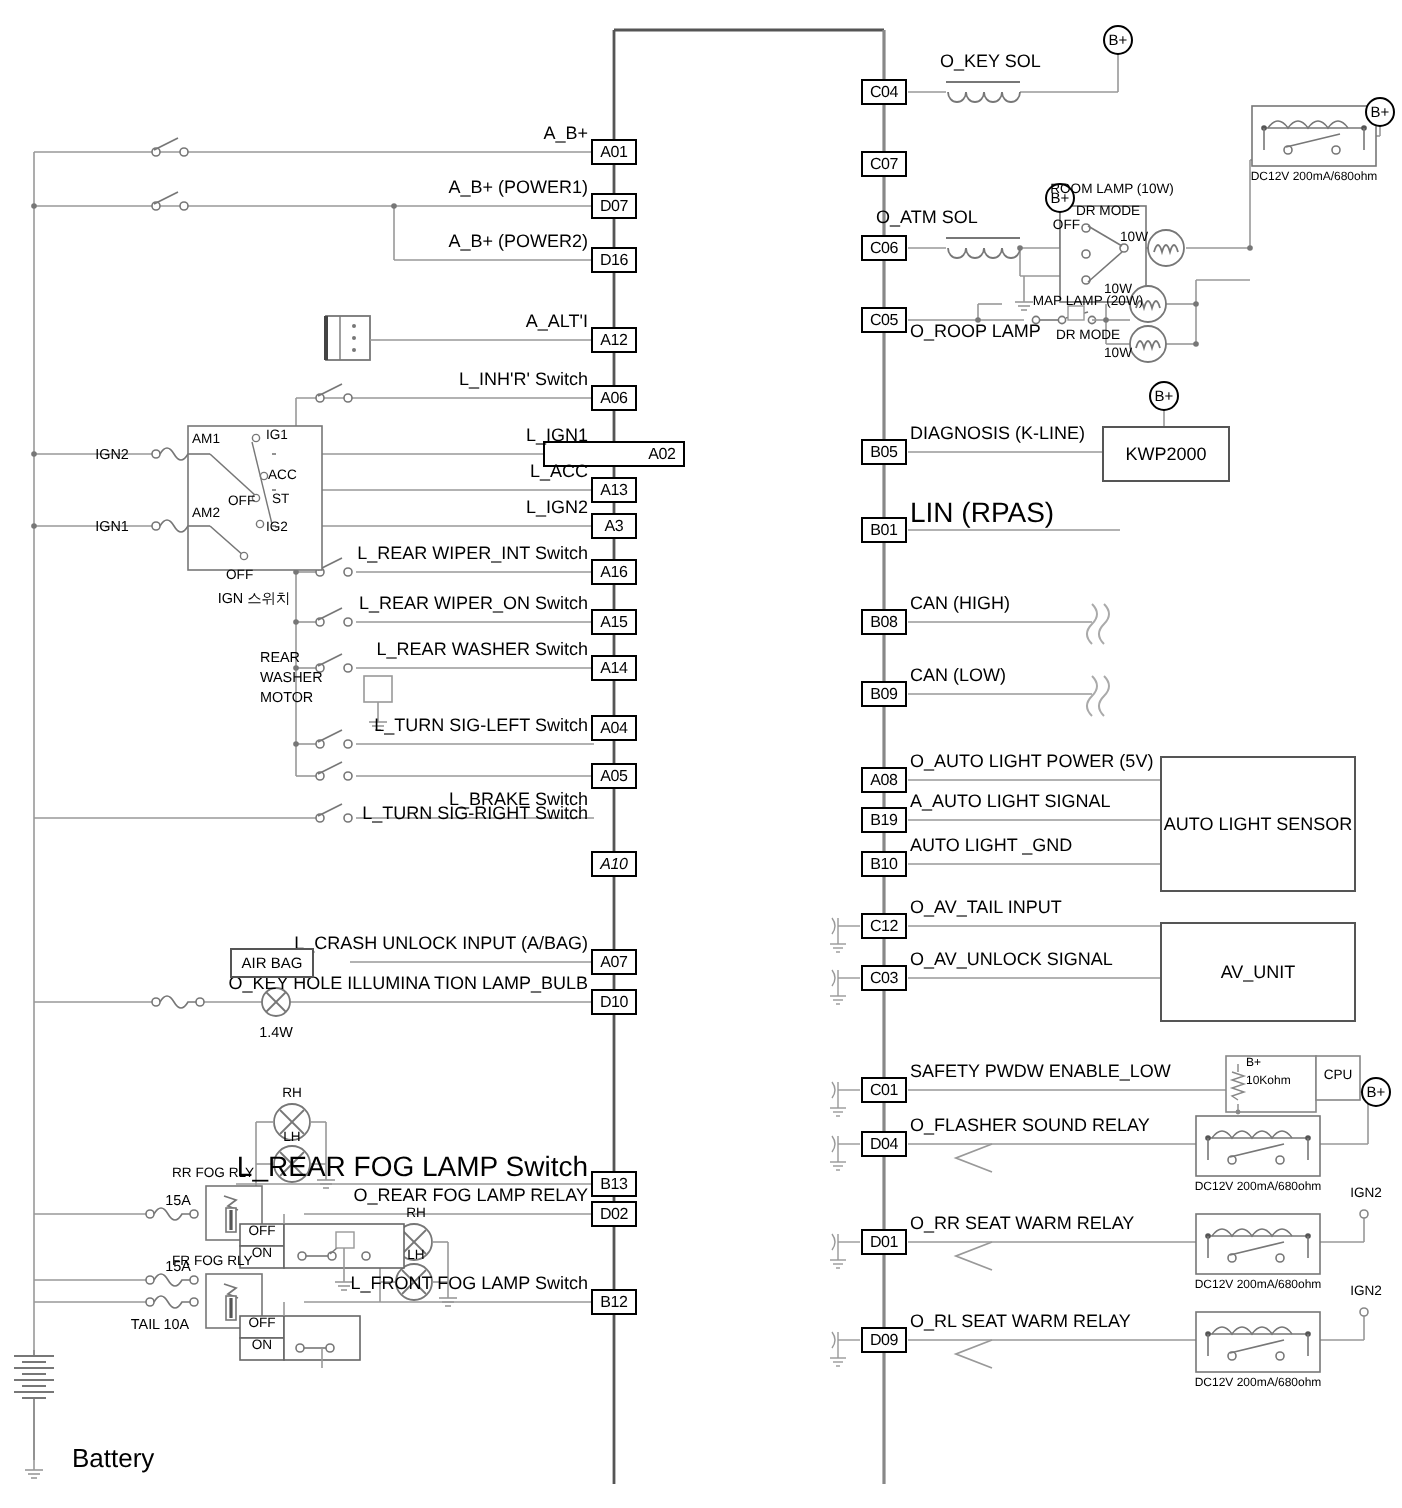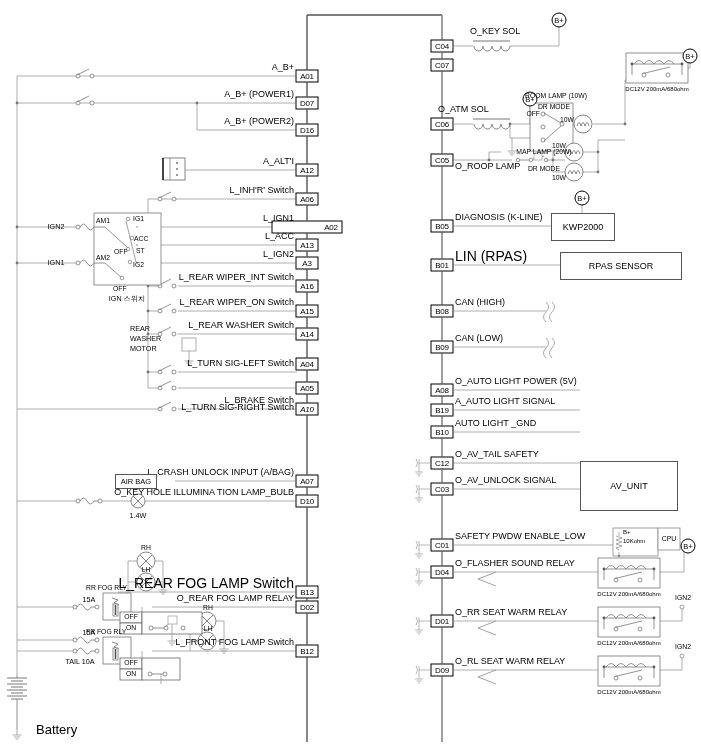--- a/index.html
+++ b/index.html
@@ -470,55 +470,55 @@
       <div class="pin" style="left: 307px; top: 286px;">A16</div>
       <div class="lbl lbl-r" style="left: 294px; top: 277px; font-size: 9px;">L_REAR WIPER_INT Switch</div>
       <div class="pin" style="left: 307px; top: 311px;">A15</div>
       <div class="lbl lbl-r" style="left: 294px; top: 302px; font-size: 9px;">L_REAR WIPER_ON Switch</div>
       <div class="pin" style="left: 307px; top: 334px;">A14</div>
       <div class="lbl lbl-r" style="left: 294px; top: 325px; font-size: 9px;">L_REAR WASHER Switch</div>
       <div class="pin" style="left: 307px; top: 364px;">A04</div>
       <div class="lbl lbl-r" style="left: 294px; top: 363px; font-size: 9px;">L_TURN SIG-LEFT Switch</div>
       <div class="pin" style="left: 307px; top: 388px;">A05</div>
       <div class="lbl lbl-r" style="left: 294px; top: 379px; font-size: 9px; margin-top: 28px;">L_TURN SIG-RIGHT Switch</div>
-      <div class="pin" style="left: 307px; top: 409px; font-style: italic;">A10</div>
+      <div class="pin" style="left: 307px; top: 432px; font-style: italic;">A10</div>
       <div class="lbl lbl-r" style="left: 294px; top: 400px; font-size: 9px;">L_BRAKE Switch</div>
       <div class="pin" style="left: 307px; top: 481px;">A07</div>
       <div class="lbl lbl-r" style="left: 294px; top: 472px; font-size: 9px;">L_CRASH UNLOCK INPUT (A/BAG)</div>
       <div class="pin" style="left: 307px; top: 501px;">D10</div>
       <div class="lbl lbl-r" style="left: 294px; top: 492px; font-size: 9px;">O_KEY HOLE ILLUMINA TION LAMP_BULB</div>
       <div class="pin" style="left: 307px; top: 592px;">B13</div>
       <div class="lbl lbl-r" style="left: 294px; top: 583px; font-size: 14px;">L_REAR FOG LAMP Switch</div>
       <div class="pin" style="left: 307px; top: 607px;">D02</div>
       <div class="lbl lbl-r" style="left: 294px; top: 598px; font-size: 9px;">O_REAR FOG LAMP RELAY</div>
       <div class="pin" style="left: 307px; top: 651px;">B12</div>
       <div class="lbl lbl-r" style="left: 294px; top: 642px; font-size: 9px;">L_FRONT FOG LAMP Switch</div>
     </div>
 
 <div id="right-pins">
       <div class="pin" style="left: 442px; top: 46px;">C04</div>
-      <div class="pin" style="left: 442px; top: 65px;">C07</div>
+      <div class="pin" style="left: 442px; top: 82px;">C07</div>
       <div class="pin" style="left: 442px; top: 124px;">C06</div>
       <div class="pin" style="left: 442px; top: 160px;">C05</div>
       <div class="pin" style="left: 442px; top: 226px;">B05</div>
       <div class="lbl lbl-l" style="left: 455px; top: 217px; font-size: 9px;">DIAGNOSIS (K-LINE)</div>
       <div class="pin" style="left: 442px; top: 265px;">B01</div>
       <div class="lbl lbl-l" style="left: 455px; top: 256px; font-size: 14px;">LIN (RPAS)</div>
       <div class="pin" style="left: 442px; top: 311px;">B08</div>
       <div class="lbl lbl-l" style="left: 455px; top: 302px; font-size: 9px;">CAN (HIGH)</div>
       <div class="pin" style="left: 442px; top: 347px;">B09</div>
       <div class="lbl lbl-l" style="left: 455px; top: 338px; font-size: 9px;">CAN (LOW)</div>
       <div class="pin" style="left: 442px; top: 390px;">A08</div>
       <div class="lbl lbl-l" style="left: 455px; top: 381px; font-size: 9px;">O_AUTO LIGHT POWER (5V)</div>
       <div class="pin" style="left: 442px; top: 410px;">B19</div>
       <div class="lbl lbl-l" style="left: 455px; top: 401px; font-size: 9px;">A_AUTO LIGHT SIGNAL</div>
       <div class="pin" style="left: 442px; top: 432px;">B10</div>
       <div class="lbl lbl-l" style="left: 455px; top: 423px; font-size: 9px;">AUTO LIGHT _GND</div>
       <div class="pin" style="left: 442px; top: 463px;">C12</div>
-      <div class="lbl lbl-l" style="left: 455px; top: 454px; font-size: 9px;">O_AV_TAIL SAFETY</div>
+      <div class="lbl lbl-l" style="left: 455px; top: 454px; font-size: 9px;">O_AV_TAIL INPUT</div>
       <div class="pin" style="left: 442px; top: 489px;">C03</div>
       <div class="lbl lbl-l" style="left: 455px; top: 480px; font-size: 9px;">O_AV_UNLOCK SIGNAL</div>
       <div class="pin" style="left: 442px; top: 545px;">C01</div>
       <div class="lbl lbl-l" style="left: 455px; top: 536px; font-size: 9px;">SAFETY PWDW ENABLE_LOW</div>
       <div class="pin" style="left: 442px; top: 572px;">D04</div>
       <div class="lbl lbl-l" style="left: 455px; top: 563px; font-size: 9px;">O_FLASHER SOUND RELAY</div>
       <div class="pin" style="left: 442px; top: 621px;">D01</div>
       <div class="lbl lbl-l" style="left: 455px; top: 612px; font-size: 9px;">O_RR SEAT WARM RELAY</div>
       <div class="pin" style="left: 442px; top: 670px;">D09</div>
       <div class="lbl lbl-l" style="left: 455px; top: 661px; font-size: 9px;">O_RL SEAT WARM RELAY</div>
@@ -573,21 +573,21 @@
 <div class="lbl lbl-r tiny7" style="left:540px;top:114px;">OFF</div>
 <div class="lbl lbl-c tiny7" style="left:554px;top:107px;">DR MODE</div>
 <div class="lbl lbl-c tiny7" style="left:544px;top:152px;">MAP LAMP (20W)</div>
 <div class="lbl lbl-c tiny7" style="left:544px;top:169px;">DR MODE</div>
 <div class="lbl lbl-c tiny7" style="left:567px;top:120px;">10W</div>
 <div class="lbl lbl-c tiny7" style="left:559px;top:146px;">10W</div>
 <div class="lbl lbl-c tiny7" style="left:559px;top:178px;">10W</div>
 <div class="lbl lbl-c tiny" style="left:657px;top:89px;">DC12V 200mA/680ohm</div>
 
 <div class="boxlab" style="left:551px;top:213px;width:62px;height:26px;">KWP2000</div>
-<div class="boxlab" style="left:560px;top:252px;width:120px;height:26px;">RPAS SENSOR</div>
+<div class="boxlab" style="left:580px;top:378px;width:96px;height:66px;">AUTO LIGHT SENSOR</div>
 <div class="boxlab" style="left:580px;top:461px;width:96px;height:48px;">AV_UNIT</div>
 <div class="lbl lbl-c tiny7" style="left:669px;top:539px;">CPU</div>
 <div class="lbl lbl-l tiny" style="left:623px;top:532px;">B+</div>
 <div class="lbl lbl-l tiny" style="left:623px;top:541px;">10Kohm</div>
 
 <div class="lbl lbl-c tiny" style="left:629px;top:594px;">DC12V 200mA/680ohm</div>
 <div class="lbl lbl-c tiny" style="left:629px;top:643px;">DC12V 200mA/680ohm</div>
 <div class="lbl lbl-c tiny" style="left:629px;top:692px;">DC12V 200mA/680ohm</div>
 <div class="lbl lbl-c tiny7" style="left:683px;top:598px;">IGN2</div>
 <div class="lbl lbl-c tiny7" style="left:683px;top:647px;">IGN2</div>

